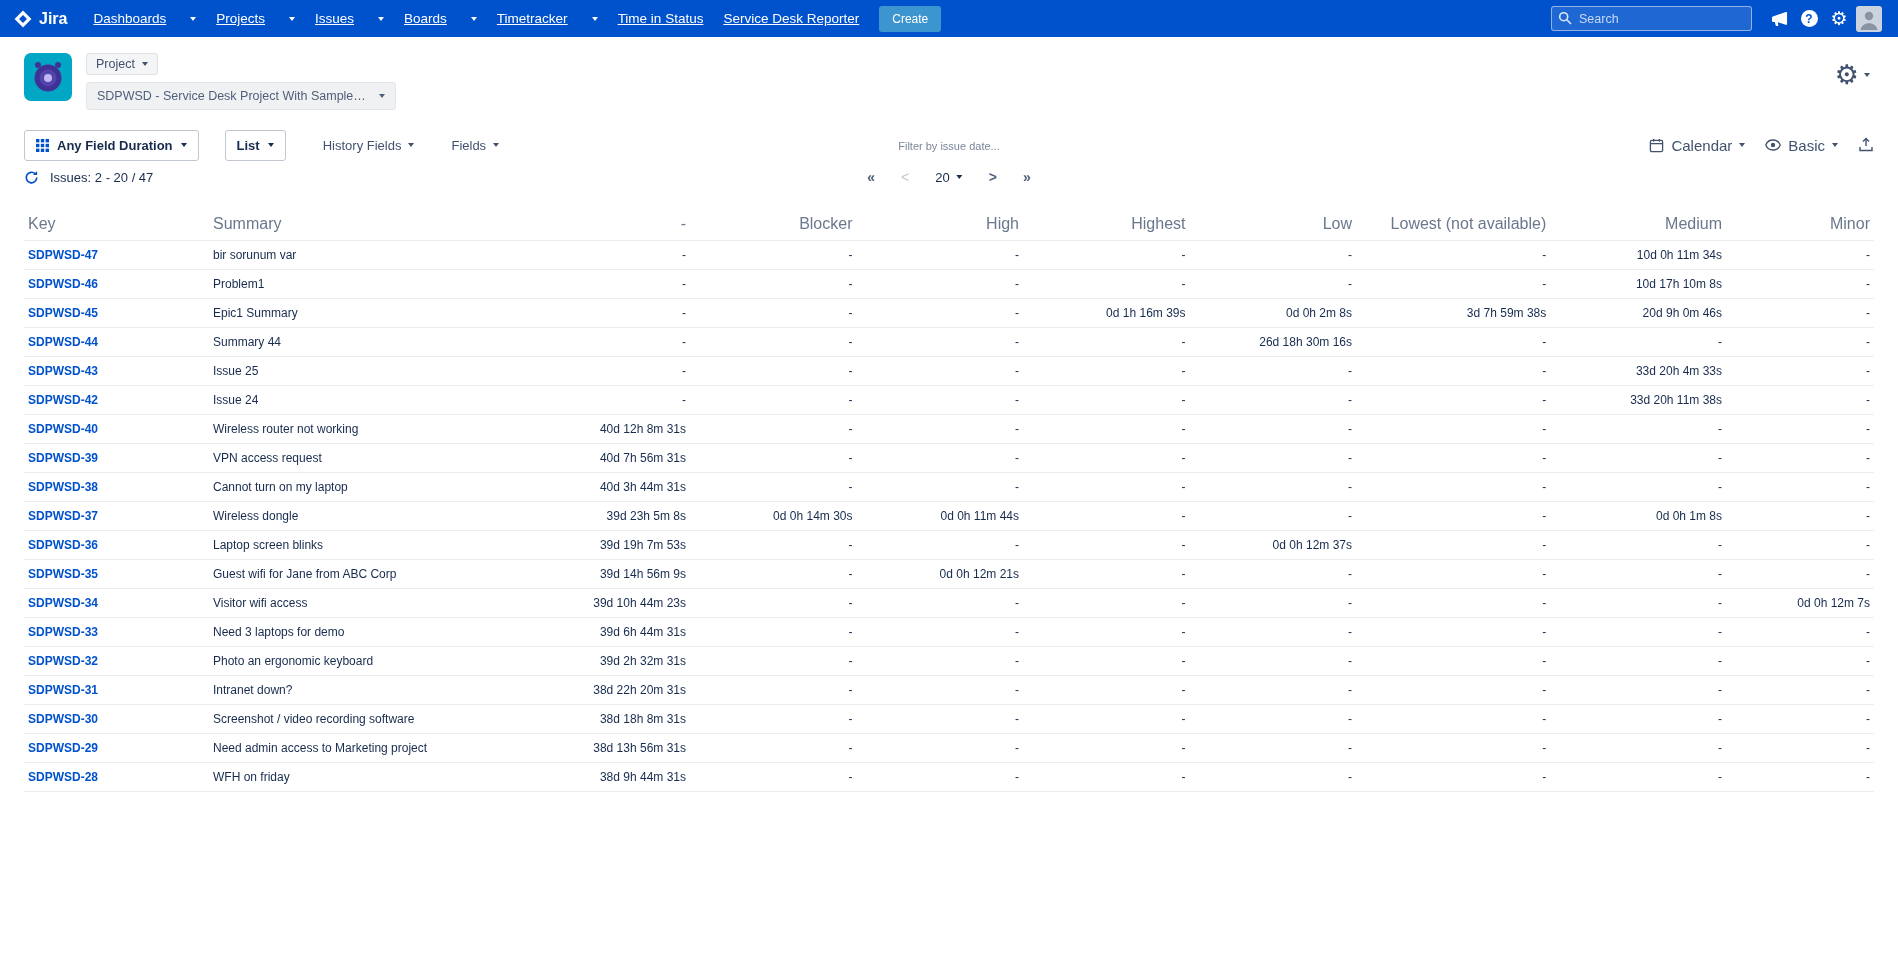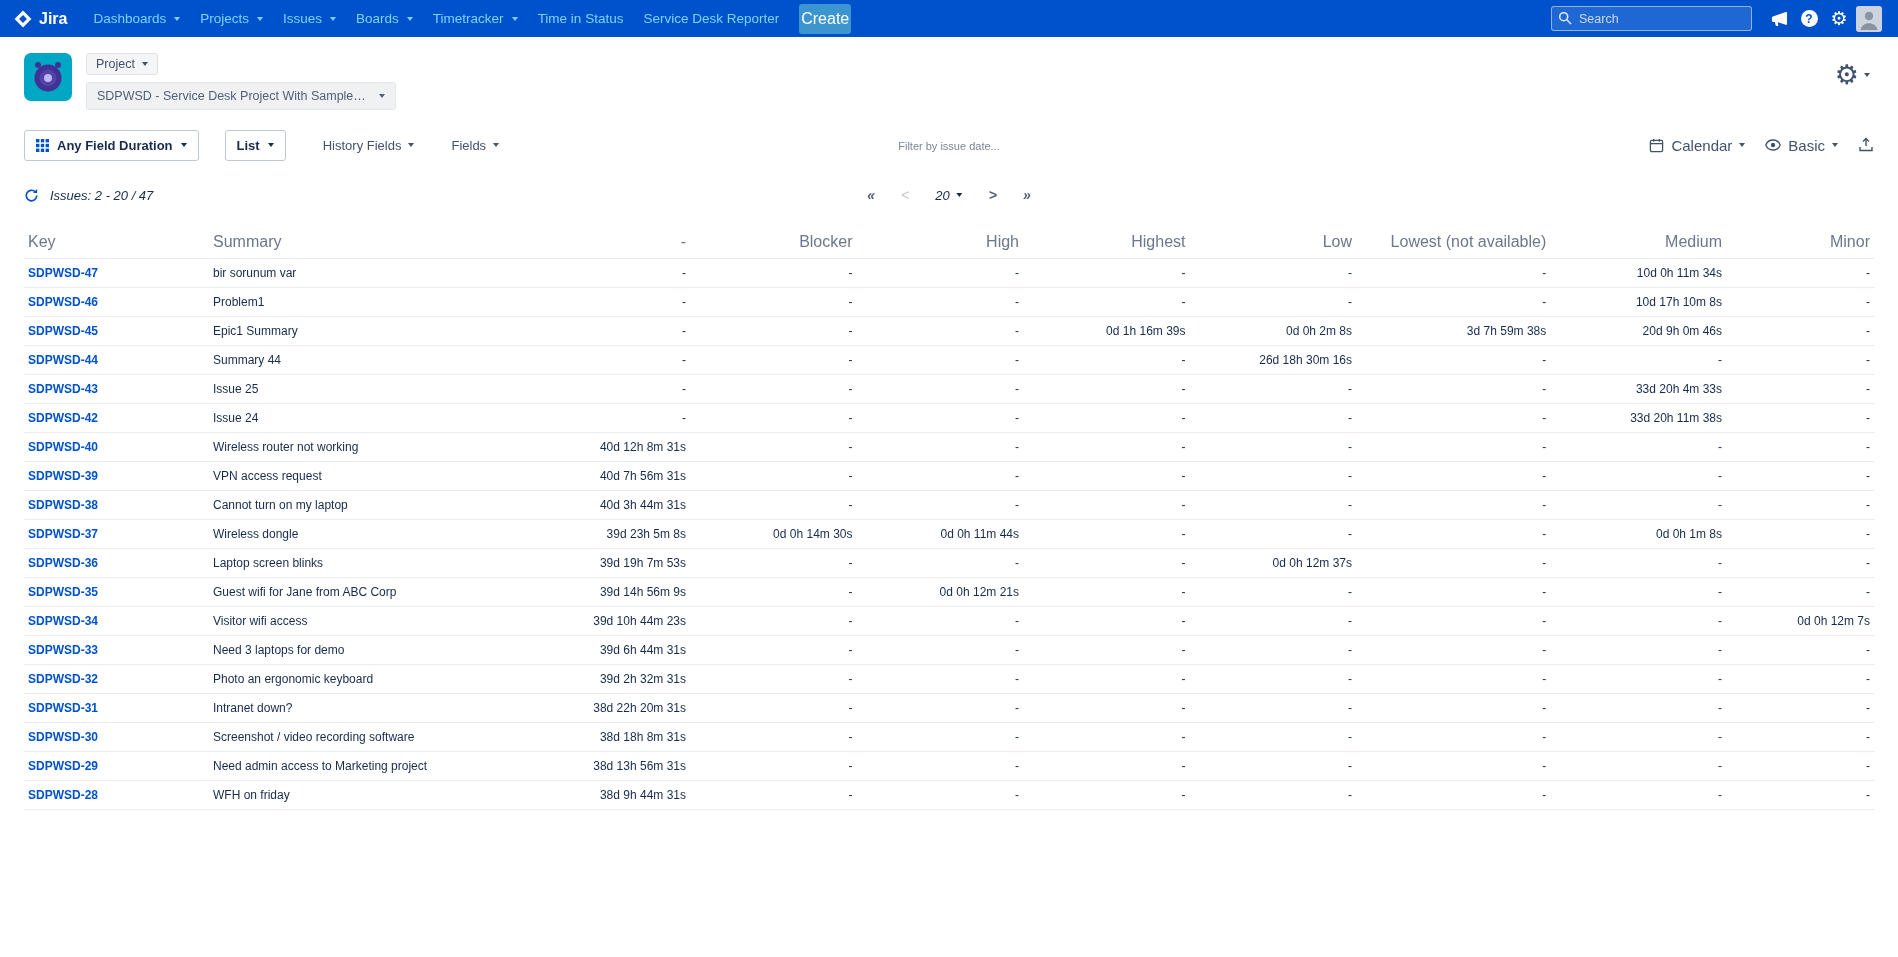--- a/index.html
+++ b/index.html
@@ -16,23 +16,23 @@
   html,body{margin:0;padding:0;}
   body{
     min-width:1898px;
     background:#fff;
     color:var(--text);
     font-family:"Liberation Sans","DejaVu Sans",sans-serif;
   }
   
   .navbar{height:37px;background:var(--navbar-bg);display:flex;align-items:center;padding:0 14px;color:#fff;}
   .brand{display:flex;align-items:center;gap:7px;font-size:16px;font-weight:bold;color:#fff;margin-right:16px;cursor:pointer;text-decoration:none;}
-  .nav-item{display:flex;align-items:center;gap:8px;color:#7dd3fc;font-size:13.5px;padding:0 10px;height:37px;cursor:pointer;white-space:nowrap;}
+  .nav-item{display:flex;align-items:center;gap:24px;color:#ffffff;font-size:13.5px;padding:0 10px;height:37px;cursor:pointer;white-space:nowrap;text-decoration:underline;}
   .chev{display:inline-block;width:0;height:0;border-left:3.5px solid transparent;border-right:3.5px solid transparent;border-top:4px solid currentColor;}
-  .create-btn{background:var(--create-bg);color:#fff;border:none;border-radius:3px;font-size:16px;padding:6px 2px;margin-left:10px;cursor:pointer;font-family:inherit;}
+  .create-btn{background:var(--create-bg);color:#fff;border:none;border-radius:3px;font-size:12px;padding:6px 13px;margin-left:10px;cursor:pointer;font-family:inherit;}
   .nav-spacer{flex:1;}
   .search-wrap{position:relative;margin-right:12px;}
   .search-input{width:201px;height:25px;background:rgba(255,255,255,0.12);border:1px solid rgba(255,255,255,0.5);border-radius:3px;color:#fff;font-size:12.5px;padding:0 8px 0 27px;outline:none;font-family:inherit;}
   .search-input::placeholder{color:rgba(255,255,255,0.75);}
   .search-icon{position:absolute;left:7px;top:5px;}
   .nav-icon{width:30px;height:37px;display:flex;align-items:center;justify-content:center;cursor:pointer;}
   .help-circle{width:17px;height:17px;border-radius:50%;background:#fff;color:var(--navbar-bg);font-size:12px;font-weight:bold;display:flex;align-items:center;justify-content:center;}
   .gear-glyph{font-family:"DejaVu Sans",sans-serif;font-size:19px;color:#fff;line-height:1;}
   
   .project-header{display:flex;align-items:flex-start;padding:16px 24px 2px;position:relative;}
@@ -46,21 +46,21 @@
   .toolbar{position:relative;display:flex;align-items:center;padding:0 24px;margin-top:16px;height:34px;gap:17px;}
   .tb-btn{display:inline-flex;align-items:center;gap:8px;border:1px solid var(--btn-border);background:#fff;border-radius:3px;padding:7px 11px;font-size:13px;font-weight:bold;color:var(--text);cursor:pointer;font-family:inherit;}
   .tb-btn.second{margin-left:9px;}
   .tb-text{display:inline-flex;align-items:center;gap:7px;font-size:13px;color:var(--subtle);margin-left:20px;cursor:pointer;}
   .tb-center{position:absolute;left:50%;transform:translateX(-50%);}
   .filter-input{border:none;outline:none;font-size:11px;color:var(--text);width:230px;text-align:center;font-family:Liberation Sans, sans-serif;background:transparent;}
   .filter-input::placeholder{color:#7A869A;}
   .tb-right{position:absolute;right:24px;display:flex;align-items:center;gap:20px;color:var(--subtle);font-size:15px;}
   .tb-right .tb-ritem{display:inline-flex;align-items:center;gap:7px;cursor:pointer;}
   
-  .issues-bar{position:relative;display:flex;align-items:center;padding:0 24px;margin-top:18px;height:30px;font-style:italic;}
+  .issues-bar{position:relative;display:flex;align-items:center;padding:0 24px;height:30px;}
   .issues-count{display:flex;align-items:center;gap:11px;font-size:13px;color:var(--text);}
   .refresh{cursor:pointer;display:flex;align-items:center;}
   .pagination{position:absolute;left:50%;transform:translateX(-50%);display:flex;align-items:center;gap:26px;font-size:13px;color:#505F79;}
   .page-btn{cursor:pointer;font-size:14px;font-weight:bold;}
   .page-btn.disabled{color:#C1C7D0;cursor:default;font-weight:normal;}
   .page-size{display:flex;align-items:center;gap:7px;cursor:pointer;color:var(--text);}
   
   .issue-table{width:calc(100% - 48px);margin:16px 24px 0;border-collapse:collapse;table-layout:fixed;}
   .issue-table th{font-size:16px;font-weight:normal;color:var(--muted);text-align:right;padding:7px 4px;border-bottom:1px solid var(--row-border);cursor:pointer;white-space:nowrap;}
   .issue-table th.left{text-align:left;}

